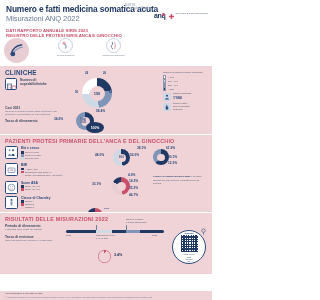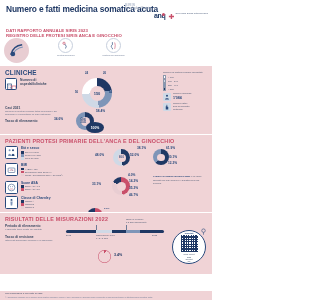--- a/index.html
+++ b/index.html
@@ -218,20 +218,21 @@
     padding: 1px 5px 2px 5px;
   }
   .footer-note { font-size: 2.3px; color: #3b4a63; line-height: 2.8px; }
   .footer-src { font-size: 1.8px; color: #6d7b96; line-height: 2.3px; margin-top: 1px; }
 </style>
 </head>
 <body>
 
 <div class="header">
   <div class="title">Numero e fatti medicina somatica acuta</div>
+  <div class="subtitle">Misurazioni ANQ 2022</div>
 
   <div class="logos">
     <div class="logo-siris">
       <div class="logo-siris-mark">SIRIS</div>
       <div class="logo-siris-txt">Swiss Implant Registry</div>
     </div>
     <div class="logo-anq">
       <div class="logo-anq-text">anq</div>
       <div class="logo-anq-dot"></div>
     </div>

